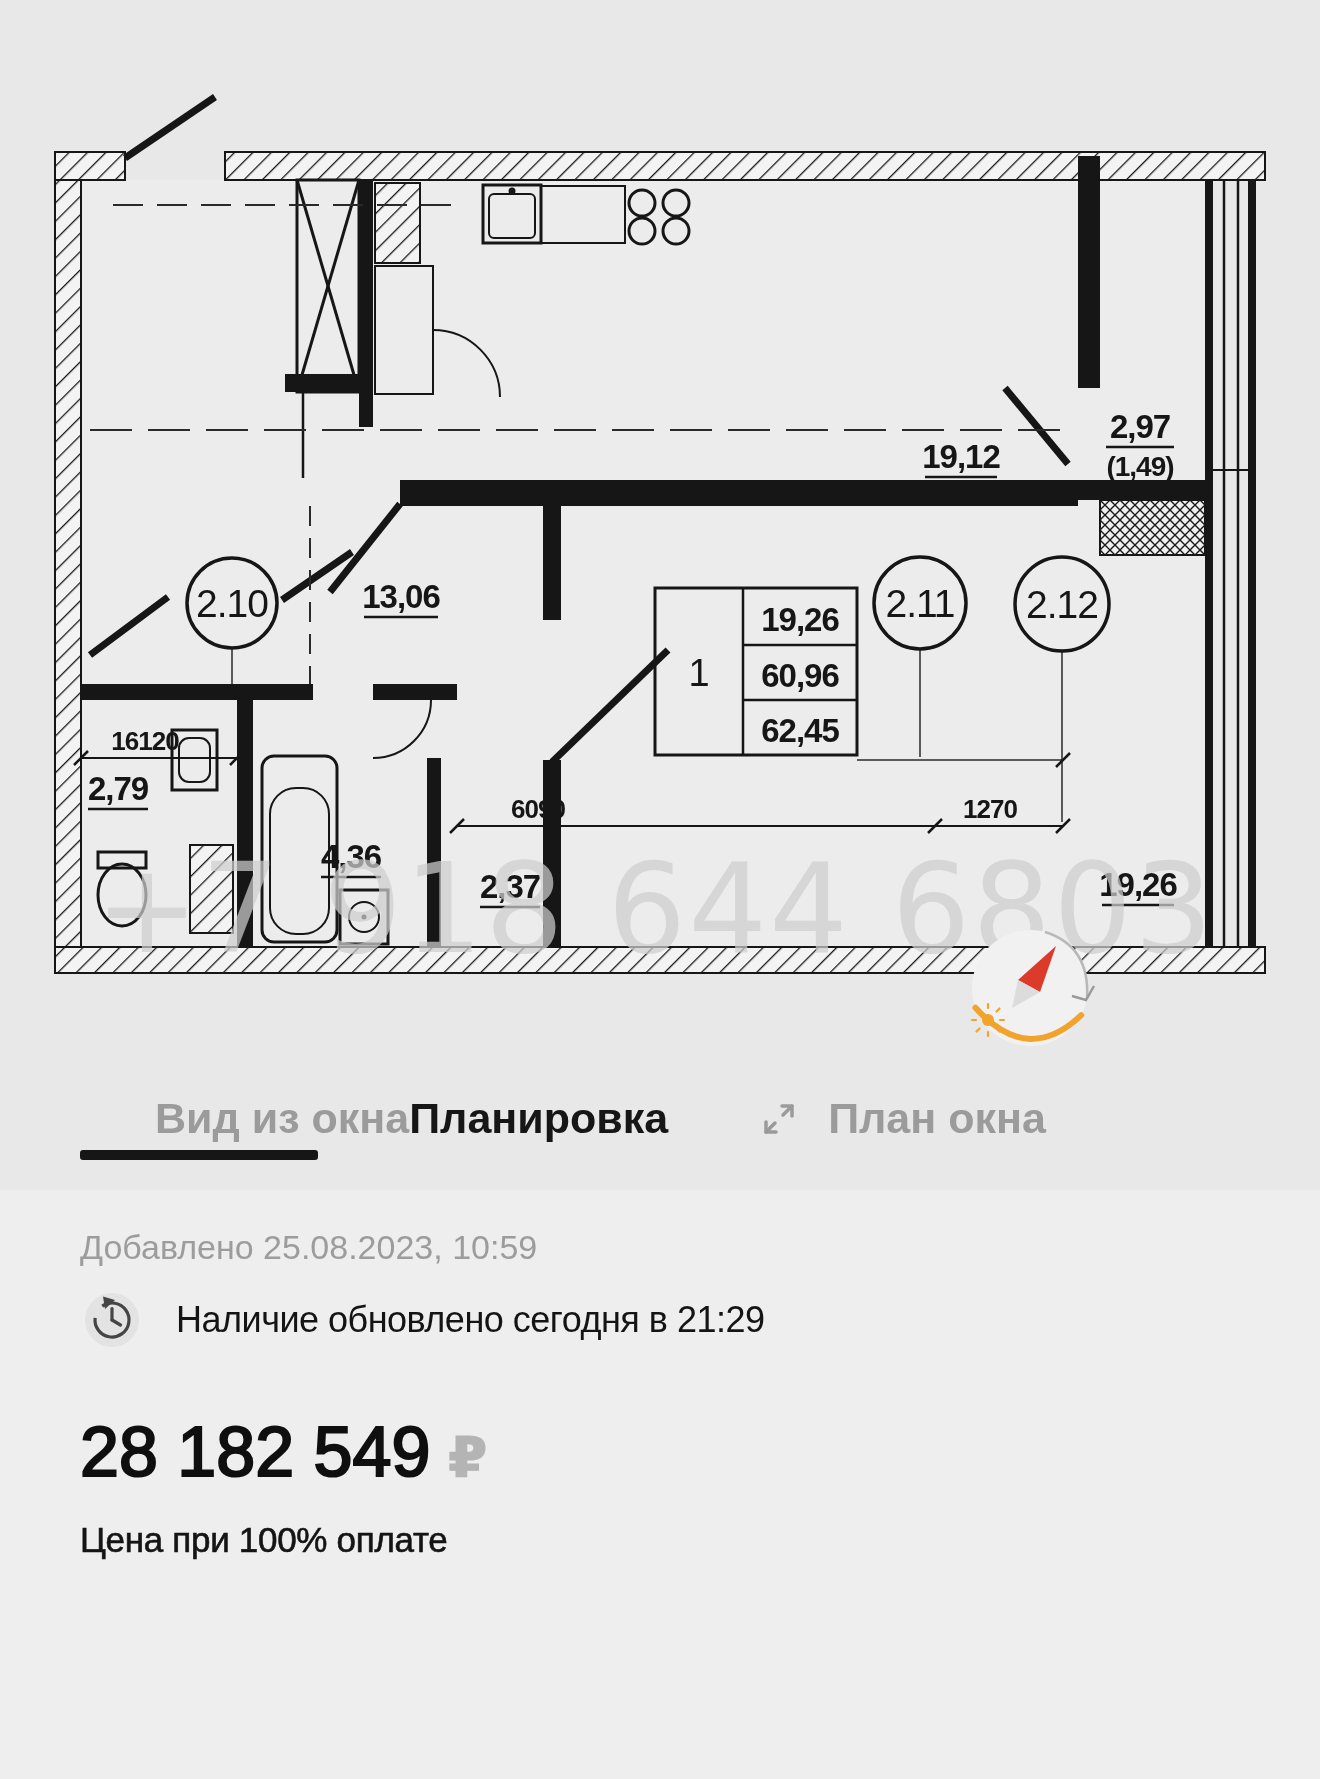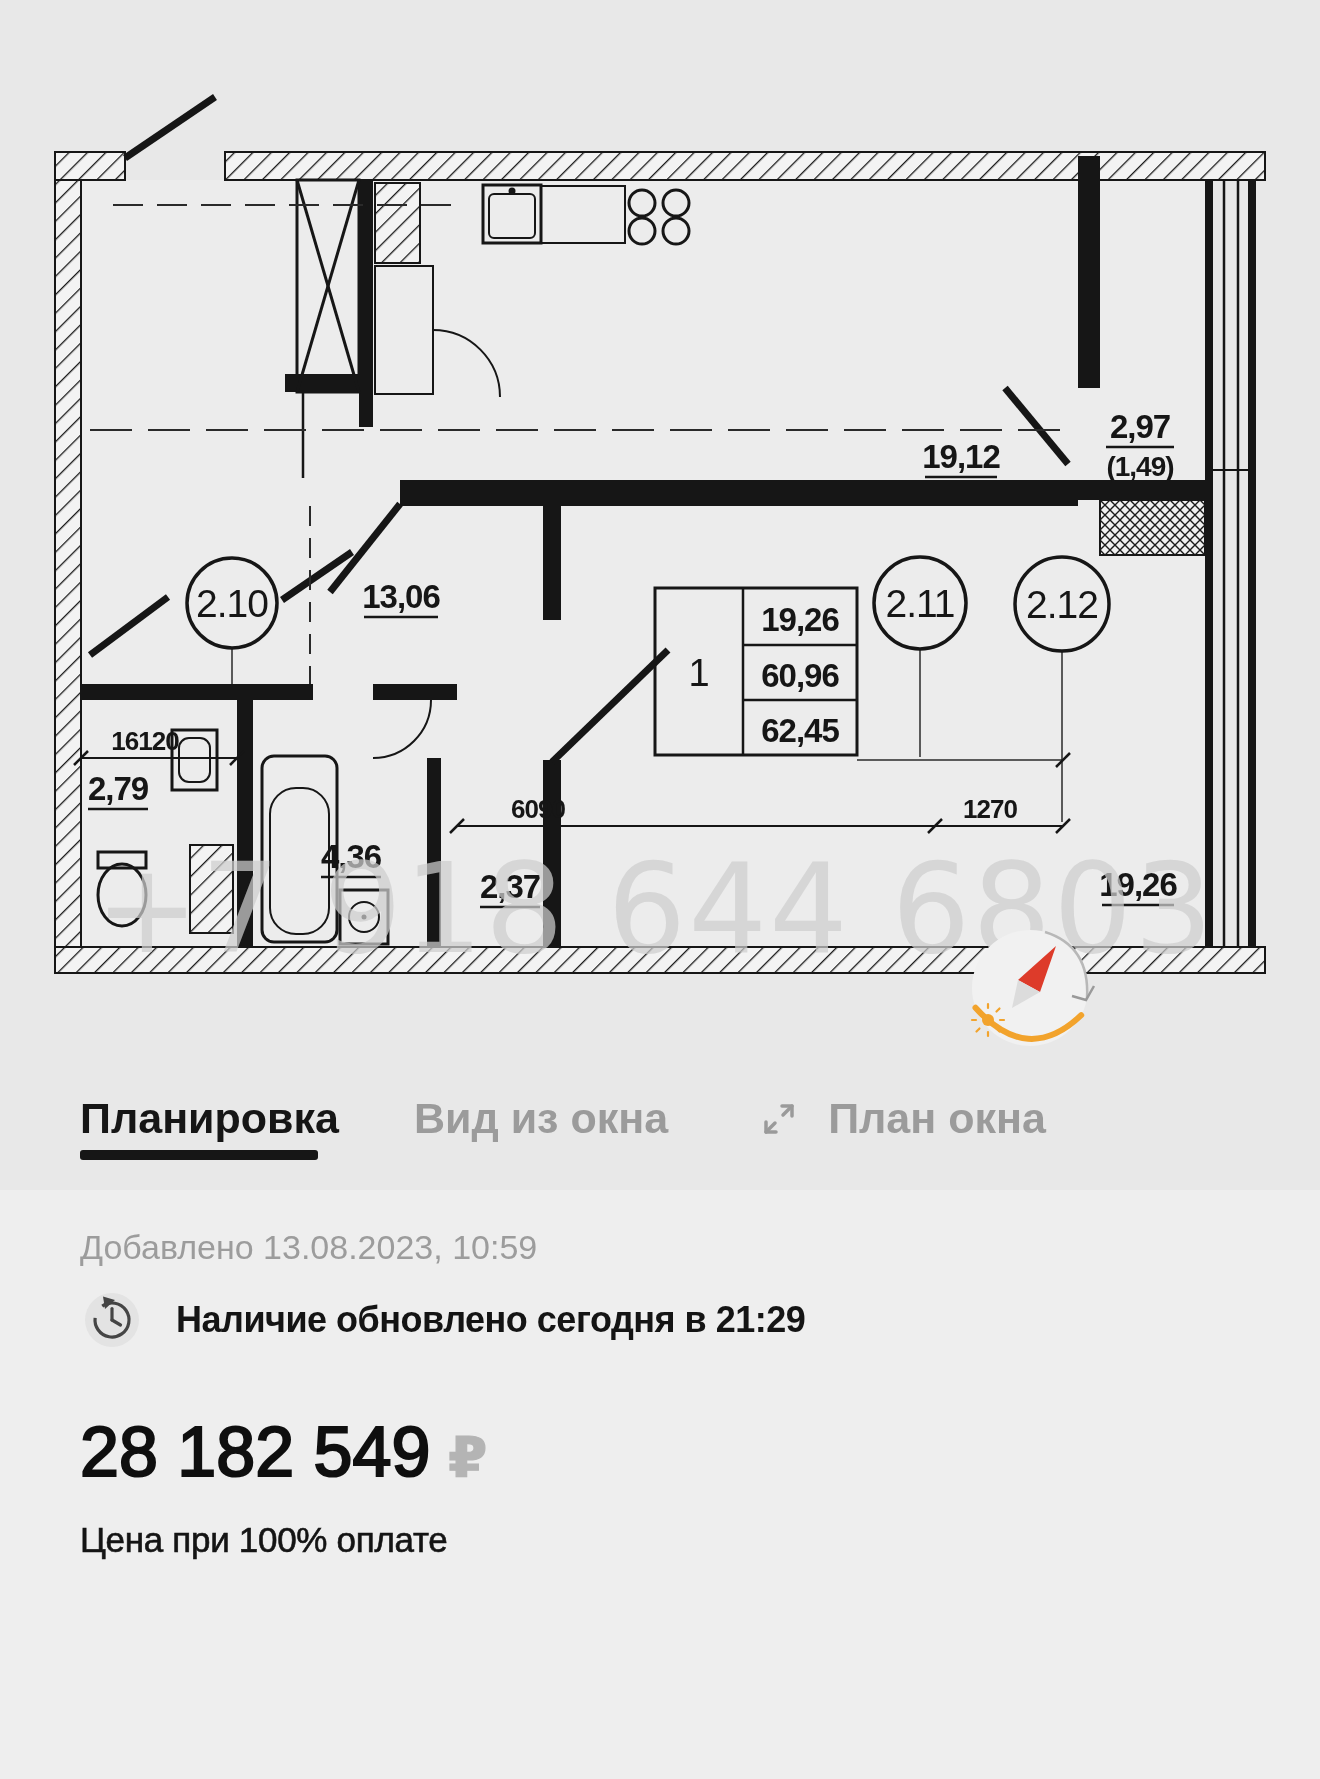--- a/index.html
+++ b/index.html
@@ -16,21 +16,21 @@
   .tbl{font-weight:bold;font-size:33px;letter-spacing:-1px}
   .one{font-size:38px}
   .wm{font-family:"DejaVu Sans",sans-serif;font-size:124px;letter-spacing:2px;fill:#cdcdcd;fill-opacity:.72}
   .tabs{position:absolute;top:1094px;left:80px;display:flex;align-items:center;white-space:nowrap}
   .tab{font-size:43px;font-weight:700;color:#9b9b9b;cursor:pointer}
   .tab.active{color:#161616}
   .tab-underline{position:absolute;left:80px;top:1150px;width:238px;height:10px;background:#161616;border-radius:3px}
   .card{position:absolute;left:0;top:1190px;width:1320px;height:589px;background:#eeeeee}
   .added{position:absolute;left:80px;top:1226px;font-size:34px;color:#9c9c9c}
   .avail{position:absolute;left:84px;top:1292px;display:flex;align-items:center}
-  .avail-text{margin-left:36px;font-size:36px;font-weight:700;color:#141414;letter-spacing:-.5px}
+  .avail-text{margin-left:36px;font-size:36px;font-weight:400;color:#141414;letter-spacing:-.5px}
   .price-row{position:absolute;left:80px;top:1412px;display:flex;align-items:baseline}
   .price-value{font-size:70px;font-weight:400;color:#0f0f0f;-webkit-text-stroke:2.2px #0f0f0f;letter-spacing:0}
   .price-currency{font-family:"DejaVu Sans",sans-serif;font-size:56px;font-weight:700;color:#b4b4b4;-webkit-text-stroke:1.2px #b4b4b4;margin-left:18px}
   .price-note{position:absolute;left:80px;top:1520px;font-size:35px;color:#141414;-webkit-text-stroke:.6px #141414;letter-spacing:-.3px}
 </style>
 </head>
 <body>
 
 <svg class="abs" style="left:0;top:0" width="1320" height="1075" viewBox="0 0 1320 1075">
   <defs>
@@ -193,36 +193,36 @@
     <line x1="18" y1="104" x2="14" y2="104"></line>
       <line x1="42" y1="104" x2="46" y2="104"></line>
     <line x1="21.5" y1="95.5" x2="18.5" y2="92.5"></line>
       <line x1="38.5" y1="95.5" x2="41.5" y2="92.5"></line>
     <line x1="21.5" y1="112.5" x2="18.5" y2="115.5"></line>
       <line x1="38.5" y1="112.5" x2="41.5" y2="115.5"></line>
   </g>
 </svg>
 
 <div class="tabs">
+  <div class="tab" style="margin-left:75px">Вид из окна</div>
   <div class="tab active">Планировка</div>
-  <div class="tab" style="margin-left:75px">Вид из окна</div>
   <svg style="margin-left:88px" width="46" height="46" viewBox="0 0 46 46">
     <g fill="none" stroke="#9a9a9a" stroke-width="3.5" stroke-linecap="round" stroke-linejoin="round">
       <line x1="10" y1="36" x2="19" y2="27"></line>
       <line x1="27" y1="19" x2="36" y2="10"></line>
       <polyline points="26,10 36,10 36,20"></polyline>
       <polyline points="10,26 10,36 20,36"></polyline>
     </g>
   </svg>
   <div class="tab" style="margin-left:26px">План окна</div>
 </div>
 <div class="tab-underline"></div>
 
 <div class="card">
-  <div class="added" style="position:absolute;left:80px;top:38px">Добавлено 13.08.2023, 10:59</div>
+  <div class="added" style="position:absolute;left:80px;top:38px">Добавлено 25.08.2023, 10:59</div>
 
   <div class="avail" style="position:absolute;left:84px;top:102px">
     <svg width="56" height="56" viewBox="0 0 56 56">
       <circle cx="28" cy="28" r="27" fill="#e3e3e3"></circle>
       <circle cx="28" cy="28" r="17" fill="none" stroke="#454545" stroke-width="3.2" stroke-dasharray="92 15" transform="rotate(-125 28 28)"></circle>
       <polygon points="19,4.5 31,8 21,17" fill="#454545"></polygon>
       <line x1="28" y1="28" x2="28" y2="16.5" stroke="#454545" stroke-width="3.2" stroke-linecap="round"></line>
       <line x1="28" y1="28" x2="36.5" y2="33" stroke="#454545" stroke-width="3.2" stroke-linecap="round"></line>
     </svg>
     <span class="avail-text">Наличие обновлено сегодня в 21:29</span>

